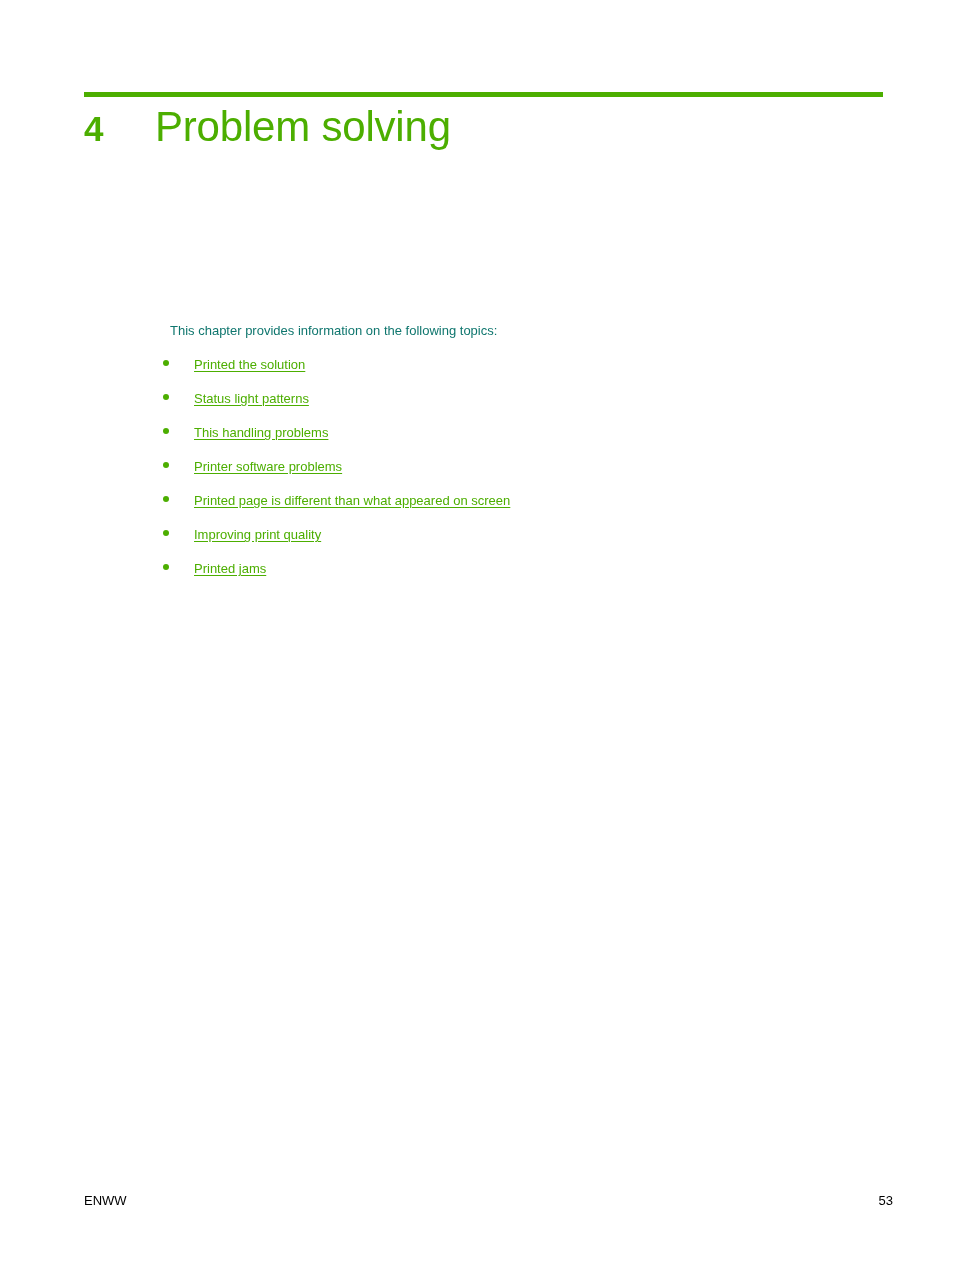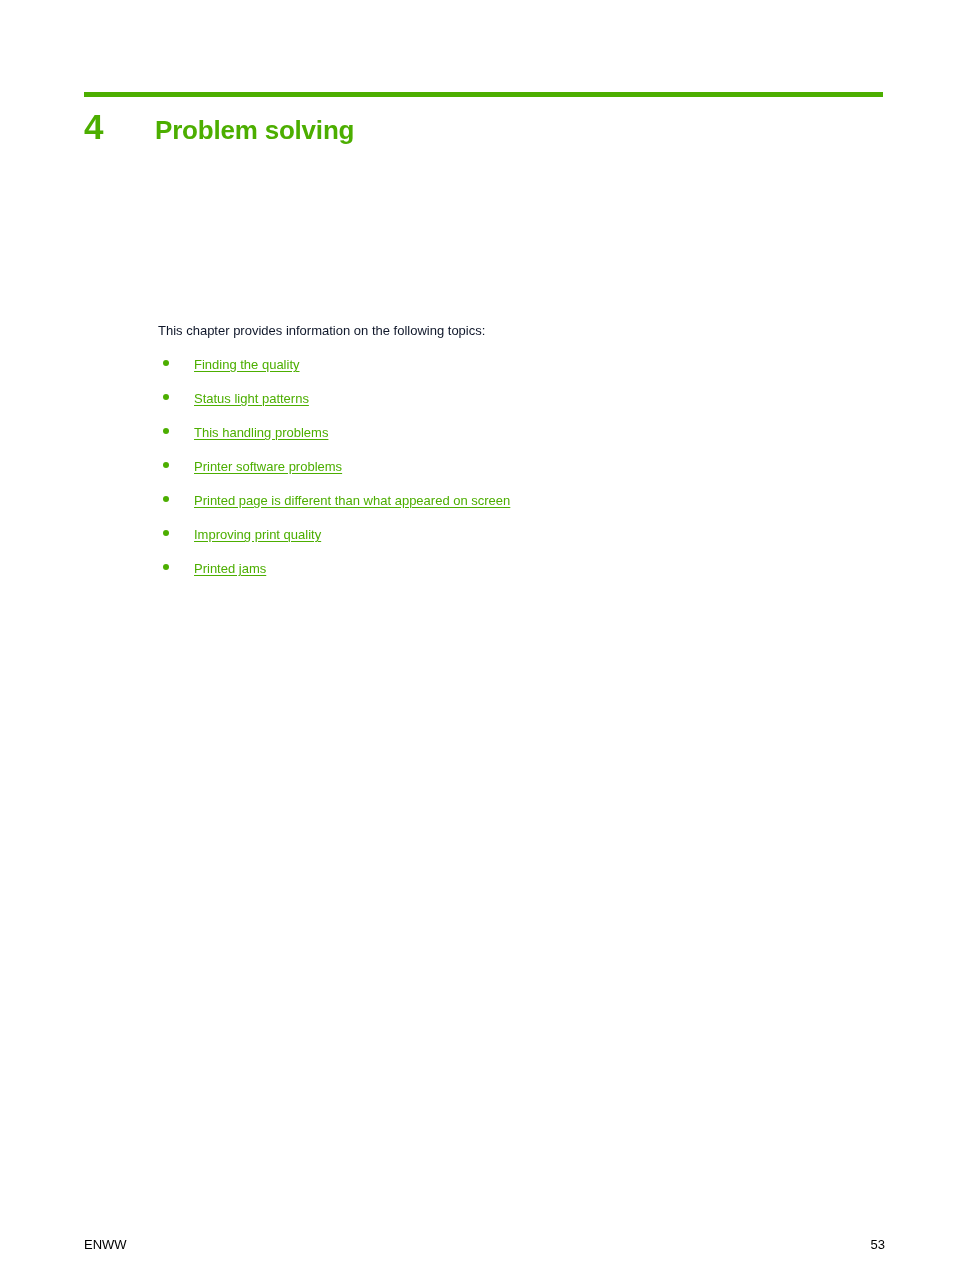--- a/index.html
+++ b/index.html
@@ -49,39 +49,39 @@
     color: #4CAE00;
     font-size: 35px;
     font-weight: bold;
     line-height: 42px;
     width: 71px;
     flex: 0 0 71px;
   }
 
   .chapter-title {
     color: #4CAE00;
-    font-size: 26px;
-    font-weight: bold;
+    font-size: 42px;
+    font-weight: normal;
     line-height: 42px;
     letter-spacing: -0.2px;
   }
 
   
   .body-block {
     position: absolute;
     left: 158px;
     top: 322px;
     width: 700px;
   }
 
   .intro-text {
     font-size: 13px;
     line-height: 18px;
-    color: #0f172a;
-    margin: 0 0 15px 0;
+    color: #0f766e;
+    margin: 0 0 15px 12px;
   }
 
   .topic-list {
     list-style: none;
     margin: 0;
     padding: 0;
   }
 
   .topic-item {
     position: relative;
@@ -105,26 +105,25 @@
     color: #4CAE00;
     text-decoration: underline;
     text-underline-offset: 2px;
     cursor: pointer;
   }
 
   
   .page-footer {
     position: absolute;
     left: 84px;
-    right: 69px;
+    right: 61px;
     top: 1193px;
     display: flex;
     justify-content: space-between;
     align-items: flex-start;
-    margin-top: 44px;
   }
 
   .footer-left {
     font-size: 13px;
     color: #000000;
   }
 
   .footer-right {
     font-size: 13px;
     color: #000000;
@@ -143,21 +142,21 @@
       <span class="chapter-title">Problem solving</span>
     </div>
   </div>
 
   <div class="body-block">
     <p class="intro-text">This chapter provides information on the following topics:</p>
 
     <ul class="topic-list">
       <li class="topic-item">
         <span class="topic-bullet"></span>
-        <a class="topic-link" href="#">Finding the quality</a>
+        <a class="topic-link" href="#">Printed the solution</a>
       </li>
       <li class="topic-item">
         <span class="topic-bullet"></span>
         <a class="topic-link" href="#">Status light patterns</a>
       </li>
       <li class="topic-item">
         <span class="topic-bullet"></span>
         <a class="topic-link" href="#">This handling problems</a>
       </li>
       <li class="topic-item">

